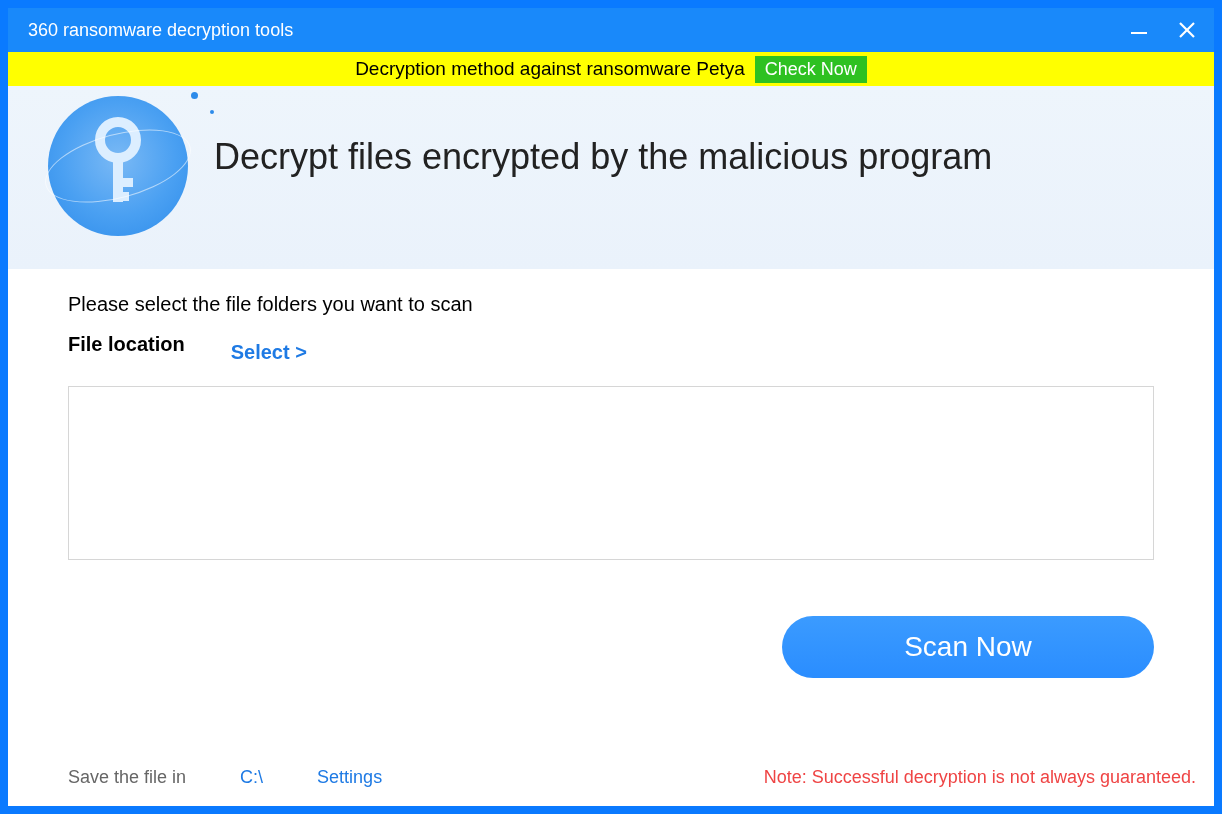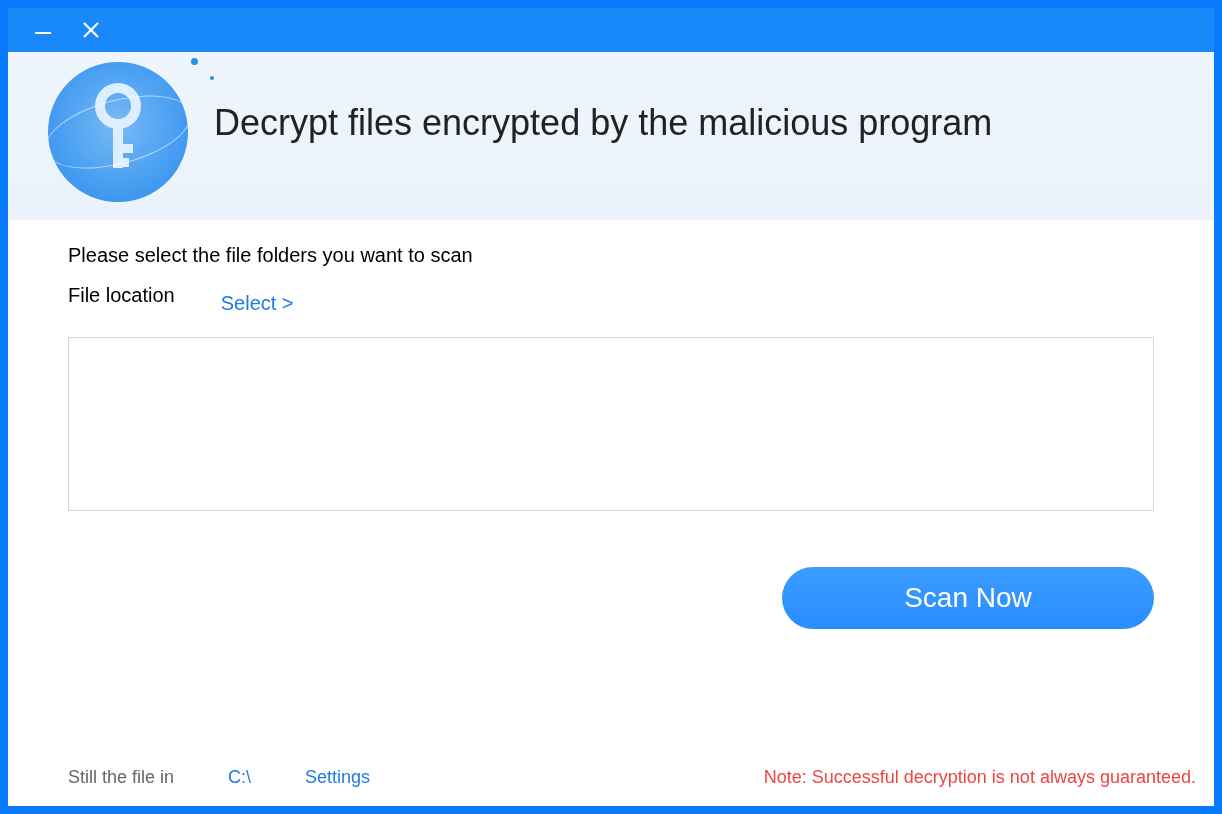--- a/index.html
+++ b/index.html
@@ -56,21 +56,21 @@
       color: #fff;
       border: none;
       padding: 3px 10px;
       font-size: 18px;
       cursor: pointer;
     }
     .hero {
       background: linear-gradient(#eef5fc, #eaf2fb);
       display: flex;
       align-items: center;
-      padding: 10px 20px 18px 40px;
+      padding: 10px 20px 33px 40px;
       gap: 26px;
     }
     .hero-icon {
       width: 140px; height: 140px;
       border-radius: 50%;
       background: radial-gradient(circle at 50% 45%, #7ab9f5 0%, #4aa0f2 55%, #2d8bea 100%);
       position: relative;
       display: flex;
       align-items: center;
       justify-content: center;
@@ -98,20 +98,21 @@
       display: flex;
       flex-direction: column;
     }
     .instr { font-size: 20px; color: #000; }
     .row-fileloc {
       margin-top: 8px;
       display: flex;
       align-items: center;
       gap: 46px;
       font-size: 20px;
+      font-weight: bold;
     }
     .select-link { color: #1e7ae4; cursor: pointer; margin-top: 17px; }
     .listbox {
       margin-top: 22px;
       height: 174px;
       border: 1px solid #d6d6d6;
       background: #fff;
     }
     .scan-wrap { display:flex; justify-content:flex-end; margin-top: 56px; }
     .scan-btn {
@@ -133,35 +134,40 @@
     }
     .footer .link { color: #1e7ae4; cursor: pointer; }
     .footer .spacer { flex: 1; }
     .footer .note { color: #ef4444; font-size: 18px; }
   </style>
 </head>
 <body>
 
 <div class="window">
   <div class="titlebar">
+    <div class="titlebar-title">360 ransomware decryption tools</div>
     <div class="titlebar-controls">
       <div class="ctrl">
         <svg width="22" height="22" viewBox="0 0 22 22">
             <line x1="3" y1="14" x2="19" y2="14" stroke="#fff" stroke-width="2"></line>
           </svg>
       </div>
       <div class="ctrl">
         <svg width="20" height="20" viewBox="0 0 20 20">
             <line x1="3" y1="3" x2="17" y2="17" stroke="#fff" stroke-width="2.2"></line>
             <line x1="17" y1="3" x2="3" y2="17" stroke="#fff" stroke-width="2.2"></line>
           </svg>
       </div>
     </div>
   </div>
 
+  <div class="banner">
+    <span>Decryption method against ransomware Petya</span>
+    <button class="banner-btn">Check Now</button>
+  </div>
 
   <div class="hero">
     <div class="hero-icon">
       <div class="orbit"></div>
       <div class="dot dot1"></div>
       <div class="dot dot2"></div>
       <svg viewBox="0 0 60 100">
         <circle cx="30" cy="24" r="18" fill="none" stroke="#dceeff" stroke-width="10"></circle>
         <rect x="25" y="40" width="10" height="46" fill="#dceeff"></rect>
         <rect x="25" y="62" width="20" height="9" fill="#dceeff"></rect>
@@ -179,19 +185,19 @@
       <span>File location</span>
       <span class="select-link">Select &gt;</span>
     </div>
     <div class="listbox"></div>
     <div class="scan-wrap">
       <button class="scan-btn">Scan Now</button>
     </div>
   </div>
 
   <div class="footer">
-    <span>Still the file in</span>
+    <span>Save the file in</span>
     <span class="link">C:\</span>
     <span class="link">Settings</span>
     <span class="spacer"></span>
     <span class="note">Note: Successful decryption is not always guaranteed.</span>
   </div>
 </div>
 
 </body></html>

